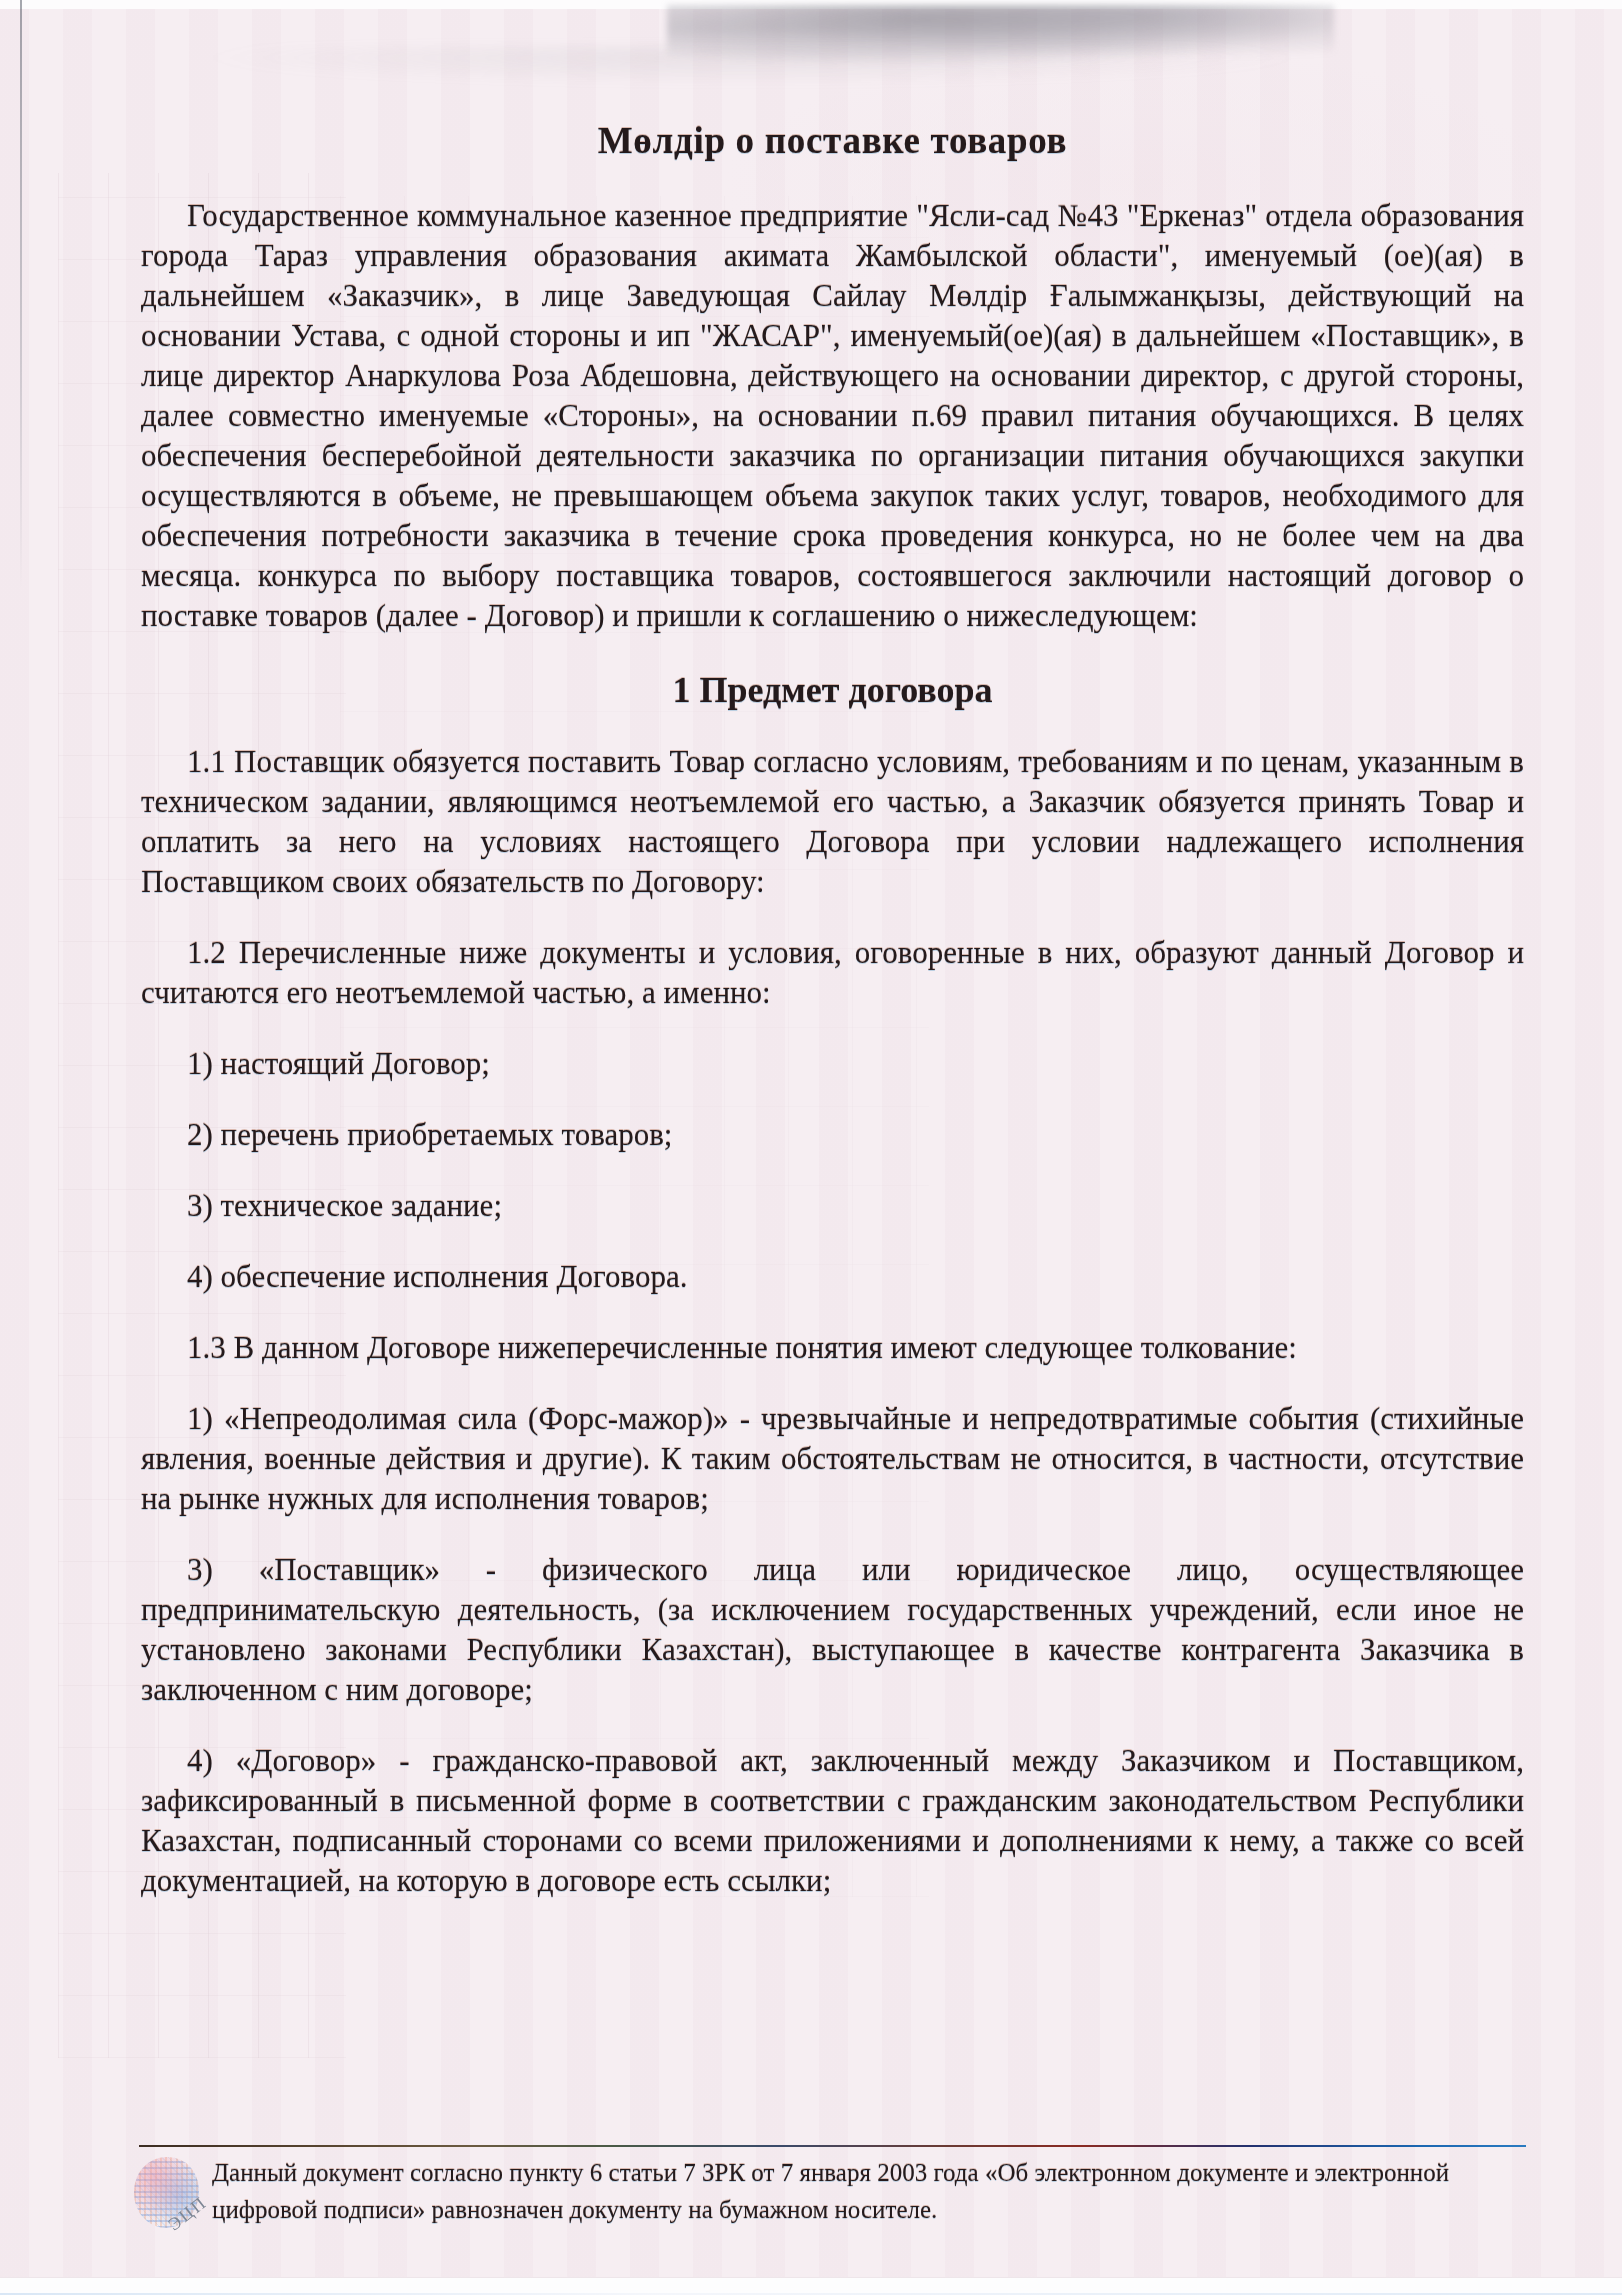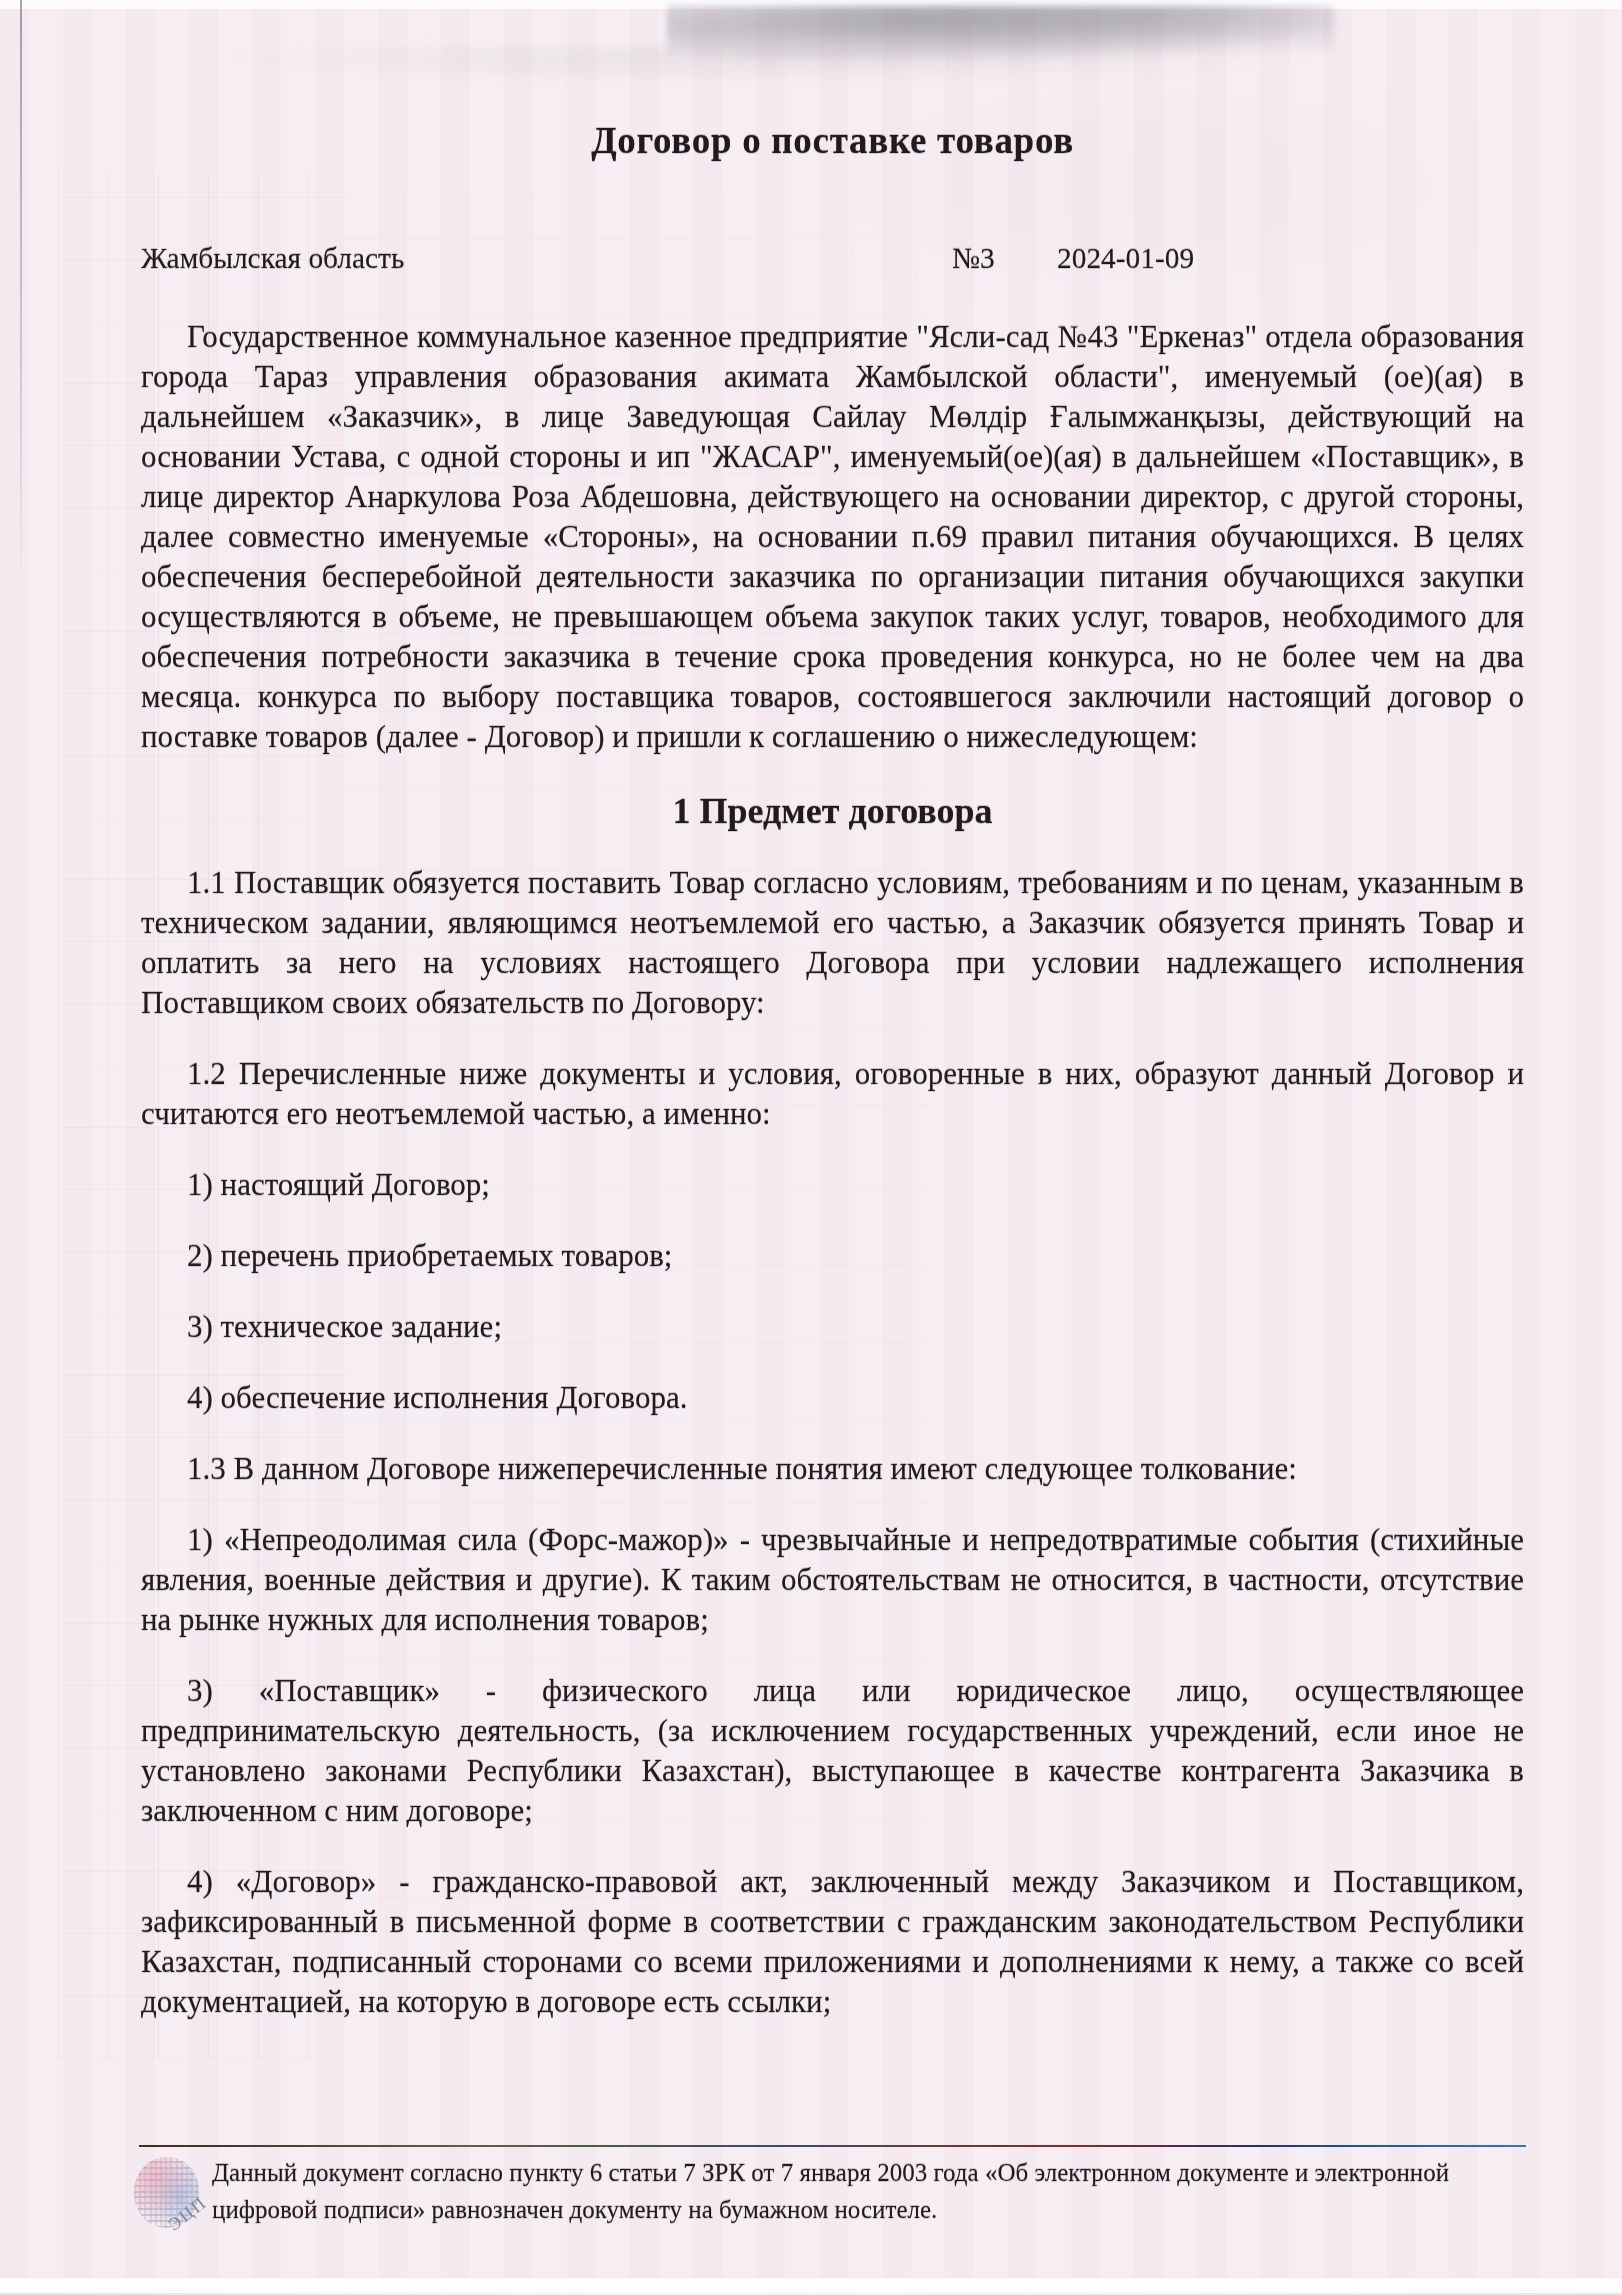--- a/index.html
+++ b/index.html
@@ -127,27 +127,22 @@
 <div class="scan">
 
   <div class="top-white"></div>
   <div class="smudge"></div>
   <div class="smudge2"></div>
   <div class="edge-line"></div>
   <div class="grid-bleed"></div>
   <div class="grid-bleed2"></div>
 
   <main class="content">
-    <h1 class="doc-title">Договор о поставке товаров</h1>
+    <h1 class="doc-title">Мөлдір о поставке товаров</h1>
 
-    <div class="meta">
-      <span class="m-region">Жамбылская область</span>
-      <span class="m-number">№3</span>
-      <span class="m-date">2024-01-09</span>
-    </div>
 
     <div id="body">
         <p>Государственное коммунальное казенное предприятие "Ясли-сад №43 "Еркеназ" отдела образования города Тараз управления образования акимата Жамбылской области", именуемый (ое)(ая) в дальнейшем «Заказчик», в лице Заведующая Сайлау Мөлдір Ғалымжанқызы, действующий на основании Устава, с одной стороны и ип "ЖАСАР", именуемый(ое)(ая) в дальнейшем «Поставщик», в лице директор Анаркулова Роза Абдешовна, действующего на основании директор, с другой стороны, далее совместно именуемые «Стороны», на основании п.69 правил питания обучающихся. В целях обеспечения бесперебойной деятельности заказчика по организации питания обучающихся закупки осуществляются в объеме, не превышающем объема закупок таких услуг, товаров, необходимого для обеспечения потребности заказчика в течение срока проведения конкурса, но не более чем на два месяца. конкурса по выбору поставщика товаров, состоявшегося заключили настоящий договор о поставке товаров (далее - Договор) и пришли к соглашению о нижеследующем:</p>
         <h2>1 Предмет договора</h2>
         <p>1.1 Поставщик обязуется поставить Товар согласно условиям, требованиям и по ценам, указанным в техническом задании, являющимся неотъемлемой его частью, а Заказчик обязуется принять Товар и оплатить за него на условиях настоящего Договора при условии надлежащего исполнения Поставщиком своих обязательств по Договору:</p>
         <p>1.2 Перечисленные ниже документы и условия, оговоренные в них, образуют данный Договор и считаются его неотъемлемой частью, а именно:</p>
         <p>1) настоящий Договор;</p>
         <p>2) перечень приобретаемых товаров;</p>
         <p>3) техническое задание;</p>
         <p>4) обеспечение исполнения Договора.</p>

